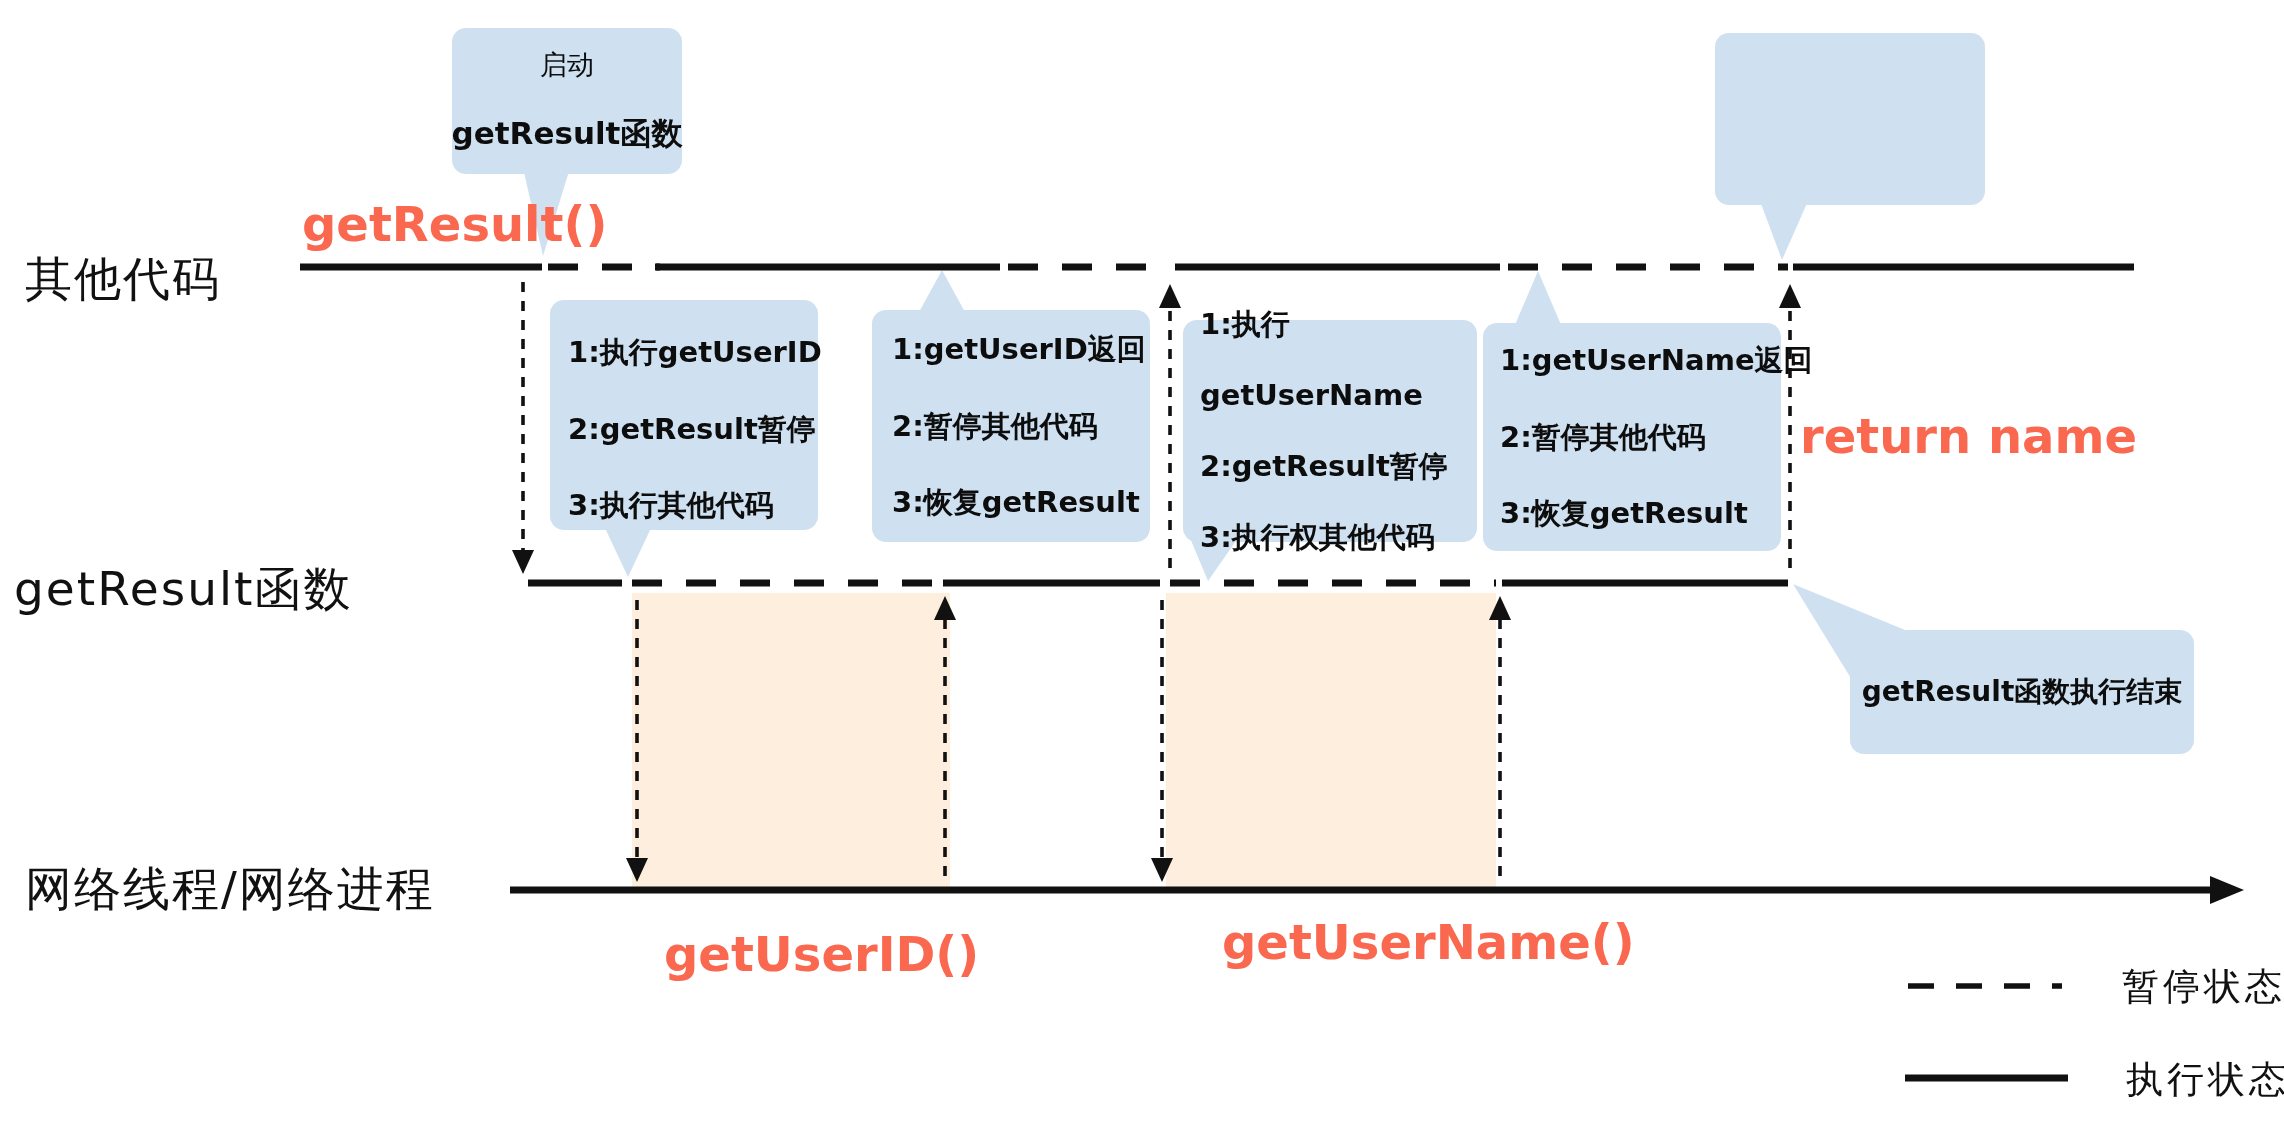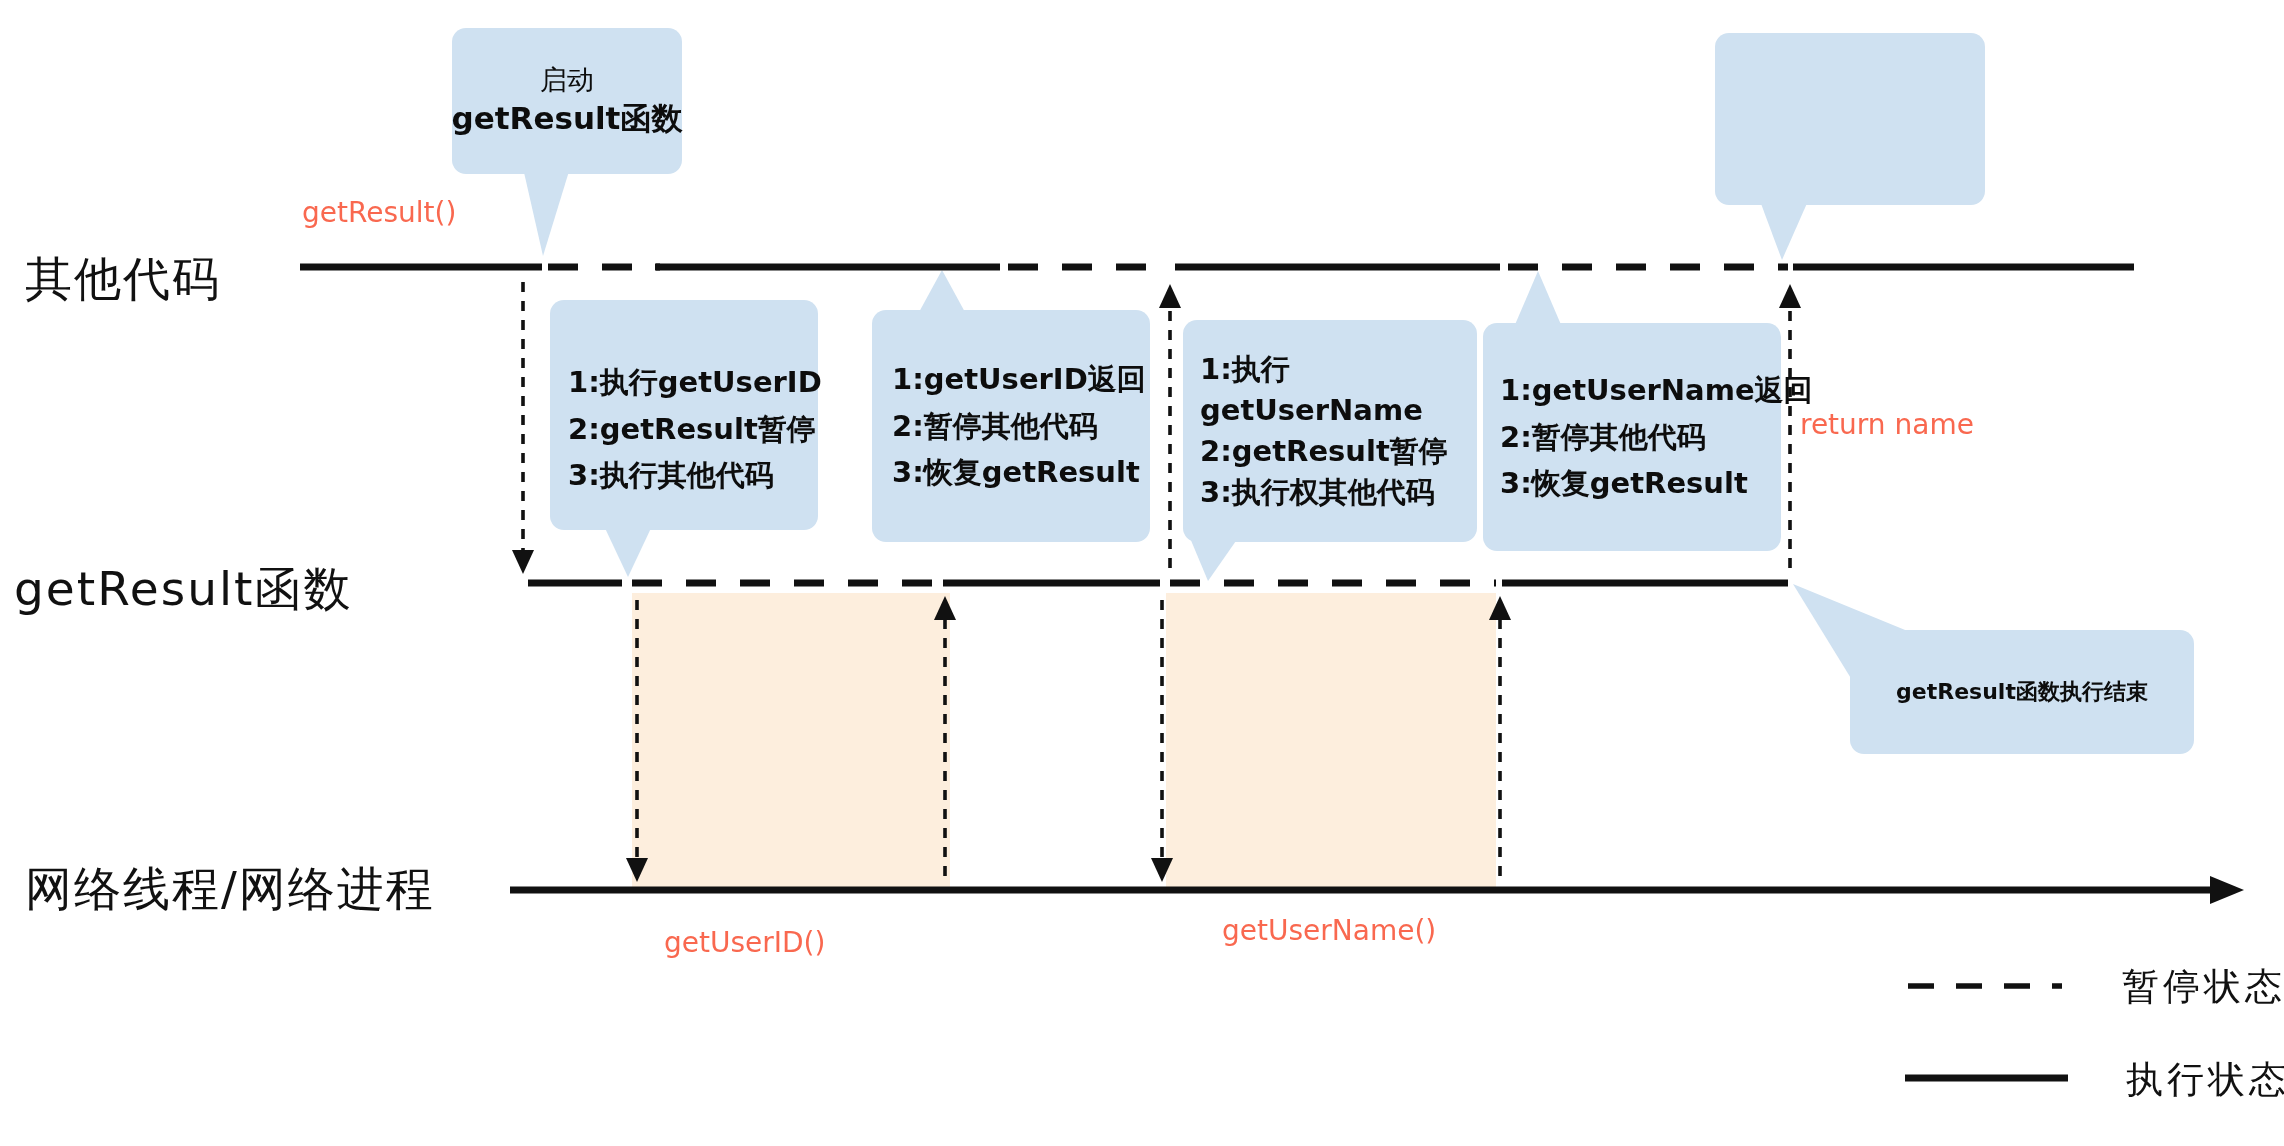--- a/index.html
+++ b/index.html
@@ -10,29 +10,29 @@
   .tl-solid{stroke:var(--line);stroke-width:7;fill:none;stroke-linecap:butt;}
   .tl-dash{stroke:var(--line);stroke-width:7;fill:none;stroke-dasharray:30 24;}
   .v-dash{stroke:var(--line);stroke-width:3.6;fill:none;stroke-dasharray:10 9;}
   .arrowhead{fill:var(--line);}
   .callout{fill:var(--callout-bg);}
   .network-box{fill:var(--network-bg);}
   .legend-dash{stroke:var(--line);stroke-width:5.5;stroke-dasharray:26 22;}
   .legend-solid{stroke:var(--line);stroke-width:7;}
 
   .lane-label{position:absolute;font-size:47px;color:#111;letter-spacing:2px;white-space:nowrap;}
-  .red-label{position:absolute;font-size:28px;font-weight:normal;color:var(--accent-red);white-space:nowrap;}
+  .red-label{position:absolute;font-size:48px;font-weight:bold;color:var(--accent-red);white-space:nowrap;}
   .callout-text{position:absolute;display:flex;flex-direction:column;justify-content:center;
-                color:#0d0d0d;font-weight:bold;white-space:nowrap;}
+                color:#0d0d0d;font-weight:bold;white-space:nowrap;gap:30px;}
   .callout-lines{font-size:29px;line-height:1.62;align-items:flex-start;padding-left:10px;}
   .callout-lines-tight{line-height:1.42;}
   .callout-center{align-items:center;}
   .start-line1{font-size:27px;font-weight:400;}
   .start-line2{font-size:31px;font-weight:bold;}
-  .end-text{font-size:22px;}
+  .end-text{font-size:28px;}
   .legend-label{position:absolute;font-size:37px;color:#111;letter-spacing:4px;white-space:nowrap;margin-left:44px;}
 </style>
 </head>
 <body>
 
 <div id="stage">
 
   <svg id="diagram-svg" width="2284" height="1146" viewBox="0 0 2284 1146">
 
     <rect class="network-box" x="632" y="593" width="318" height="294"></rect>

